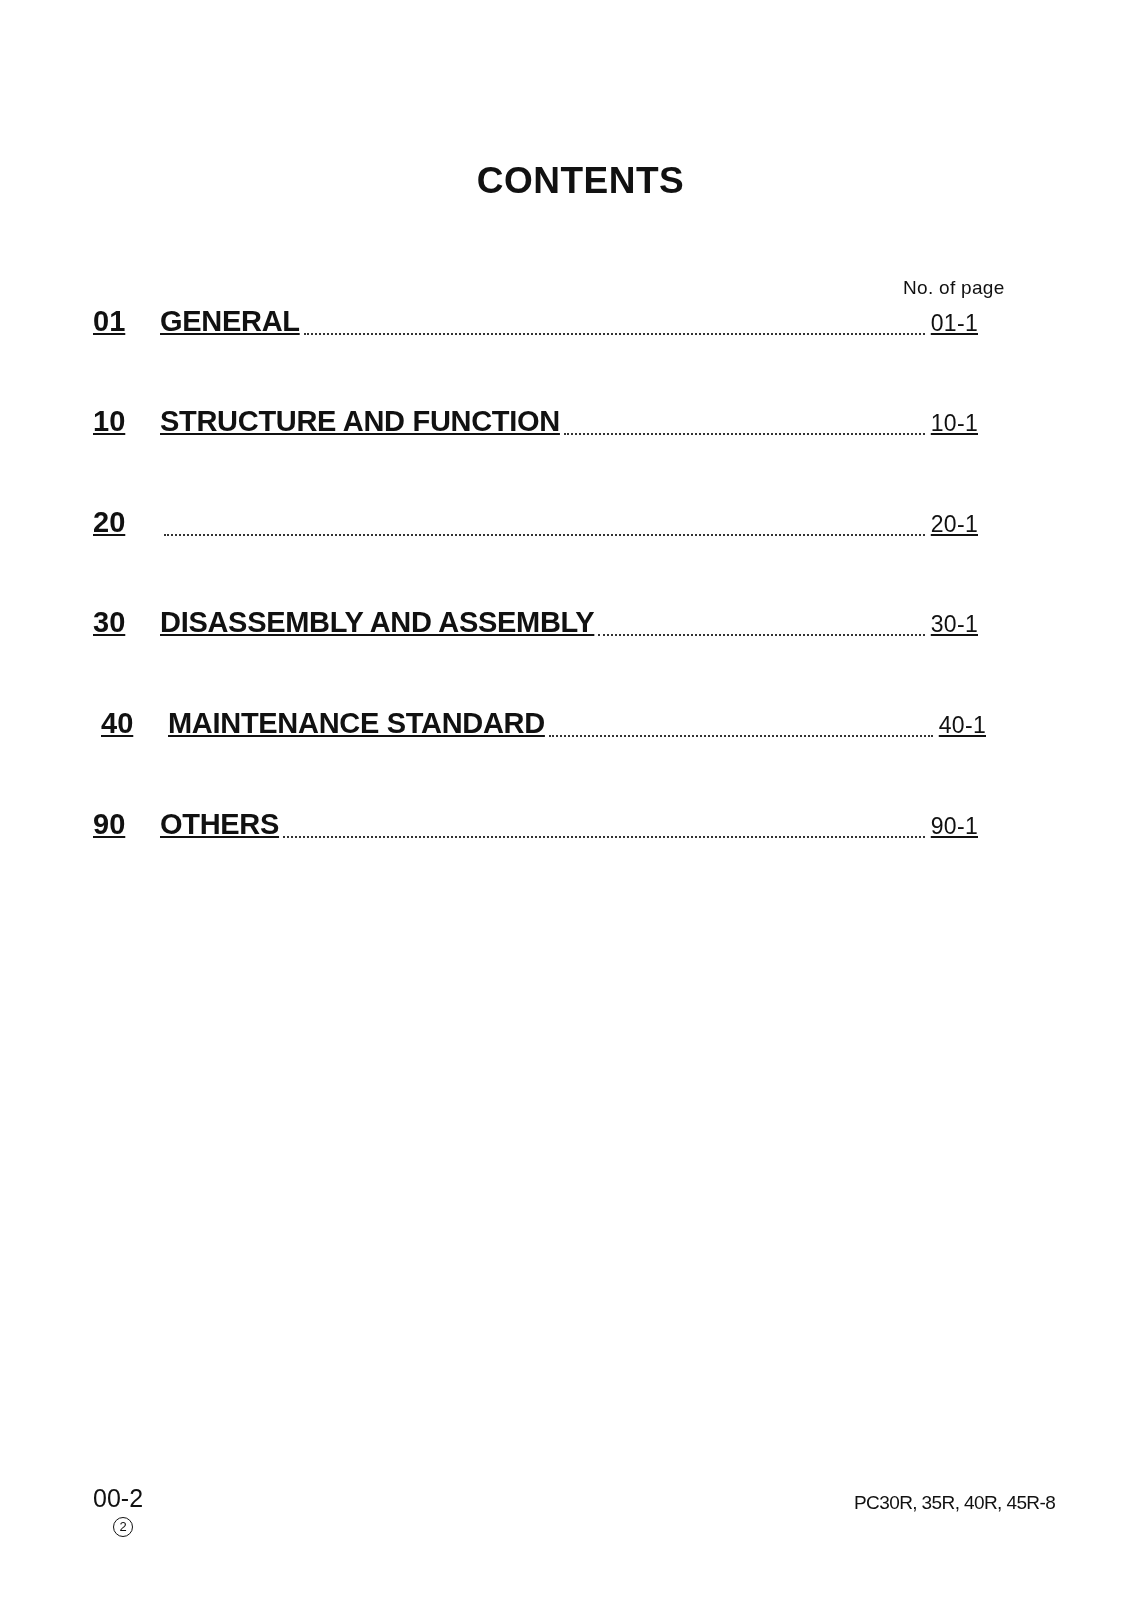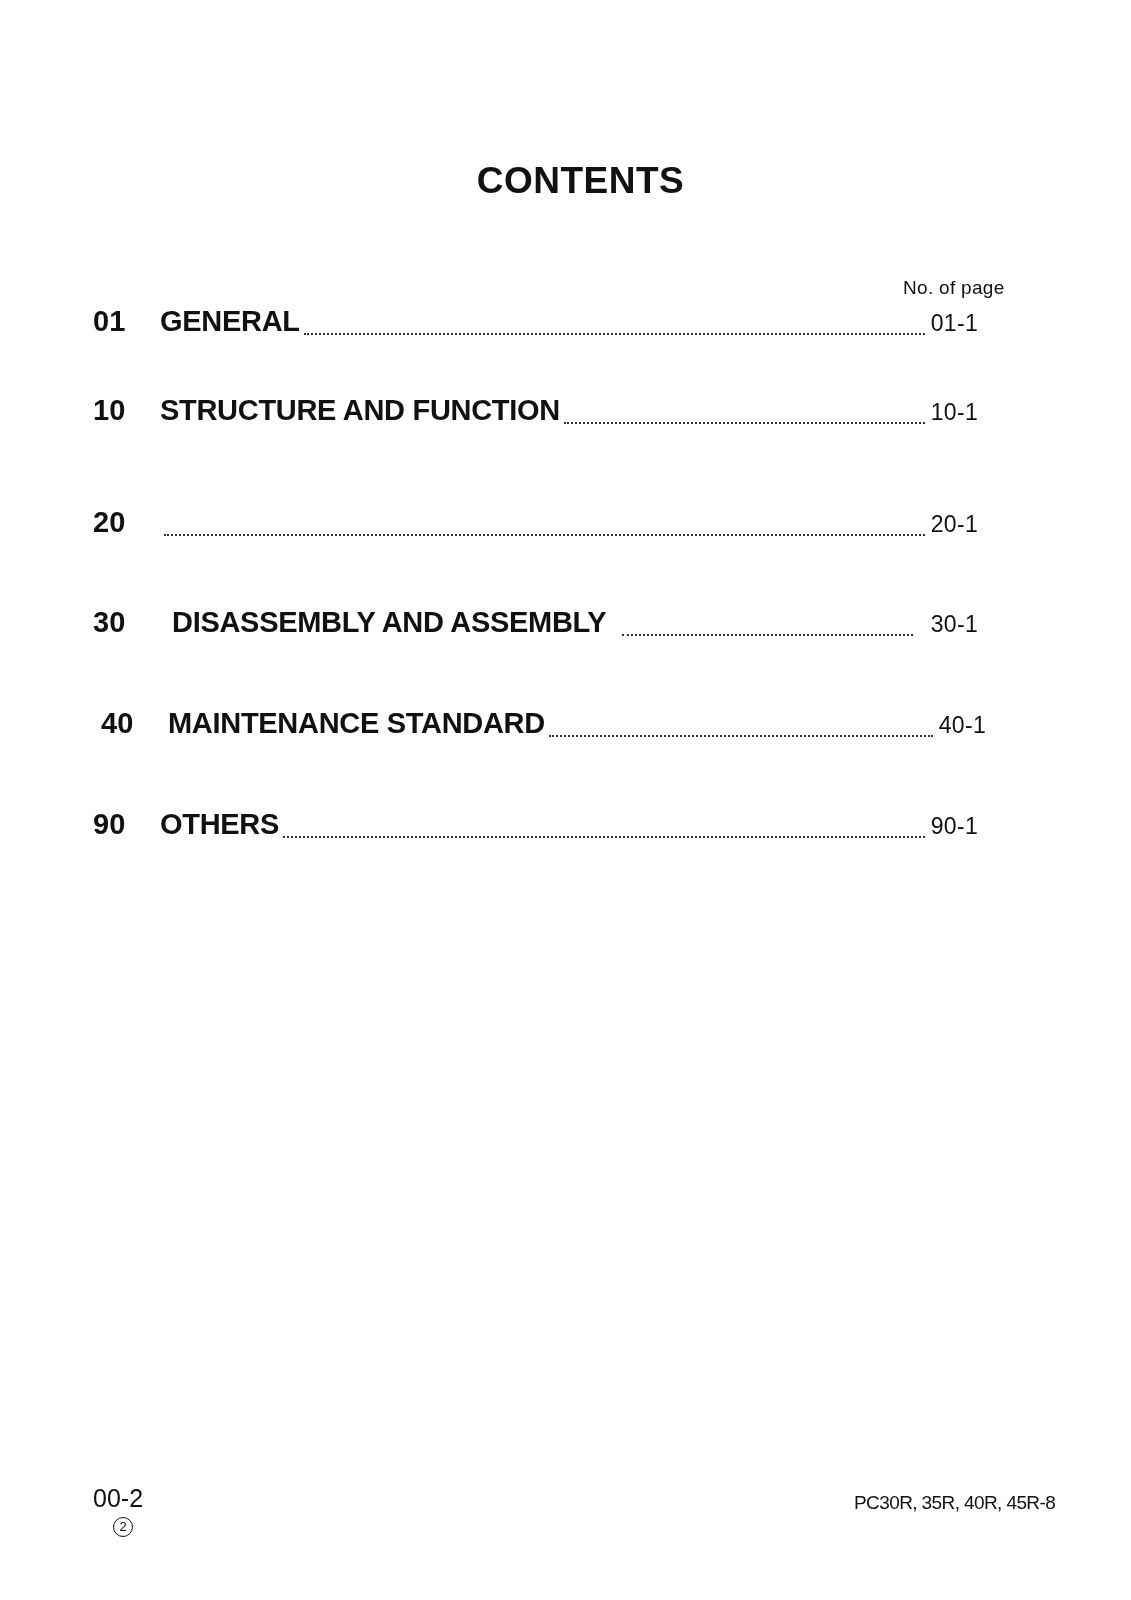--- a/index.html
+++ b/index.html
@@ -41,20 +41,21 @@
       top: 0;
       width: 1131px;
     }
     .toc-row {
       position: absolute;
       left: 93px;
       width: 885px;
       height: 40px;
       display: flex;
       align-items: baseline;
+      text-decoration: underline;
     }
     .toc-num {
       width: 67px;
       flex: 0 0 67px;
       font-size: 29px;
       font-weight: bold;
     }
     .toc-title {
       flex: 0 0 auto;
       font-size: 29px;
@@ -109,32 +110,32 @@
 
 <div class="nop-label">No. of page</div>
 
 <div class="toc">
   <div class="toc-row" style="top:305px;">
     <span class="toc-num">01</span>
     <span class="toc-title">GENERAL</span>
     <span class="toc-leader"></span>
     <span class="toc-page">01-1</span>
   </div>
-  <div class="toc-row" style="top:394px;">
+  <div class="toc-row" style="top:405px;">
     <span class="toc-num">10</span>
     <span class="toc-title">STRUCTURE AND FUNCTION</span>
     <span class="toc-leader"></span>
     <span class="toc-page">10-1</span>
   </div>
   <div class="toc-row" style="top:506px;">
     <span class="toc-num">20</span>
     <span class="toc-leader"></span>
     <span class="toc-page">20-1</span>
   </div>
-  <div class="toc-row" style="top:606px;gap:12px;">
+  <div class="toc-row" style="top:606px;">
     <span class="toc-num">30</span>
     <span class="toc-title">DISASSEMBLY AND ASSEMBLY</span>
     <span class="toc-leader"></span>
     <span class="toc-page">30-1</span>
   </div>
   <div class="toc-row" style="top:707px;margin-left:8px;">
     <span class="toc-num">40</span>
     <span class="toc-title">MAINTENANCE STANDARD</span>
     <span class="toc-leader"></span>
     <span class="toc-page">40-1</span>

